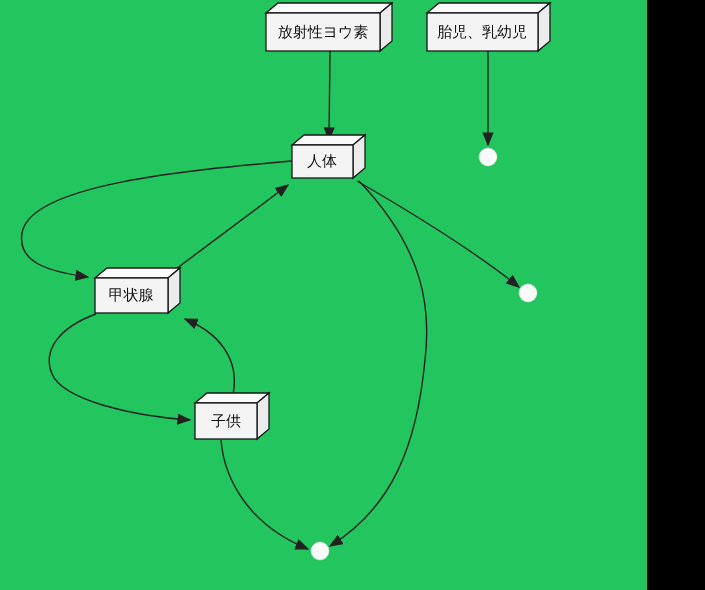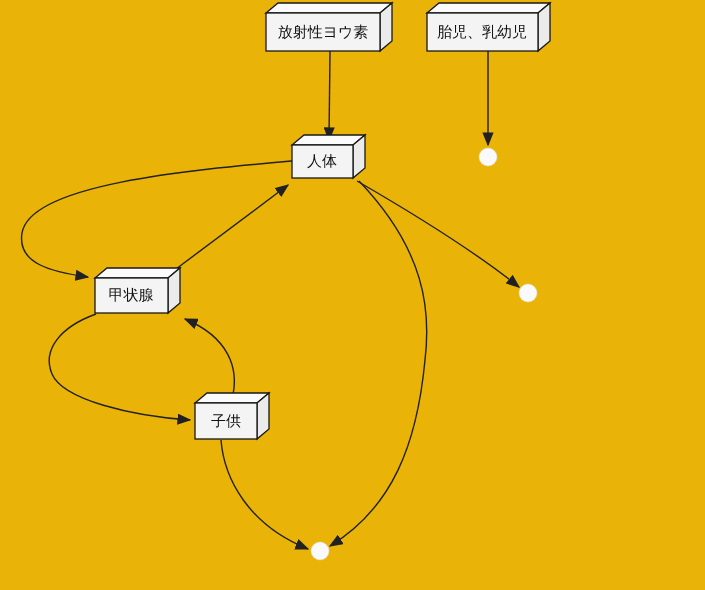--- a/index.html
+++ b/index.html
@@ -2,23 +2,23 @@
 <html><head>
 <meta charset="utf-8">
 <style>
   html, body {
     margin: 0;
     padding: 0;
     background: #000000;
   }
   .canvas {
     position: relative;
-    width: 705px;
+    width: 647px;
     height: 590px;
-    background: #eab308;
+    background: #22c55e;
     overflow: hidden;
   }
   svg { display: block; }
   .edge {
     fill: none;
     stroke: #212121;
     stroke-width: 1.4;
   }
   .box-front {
     fill: #f4f4f4;

